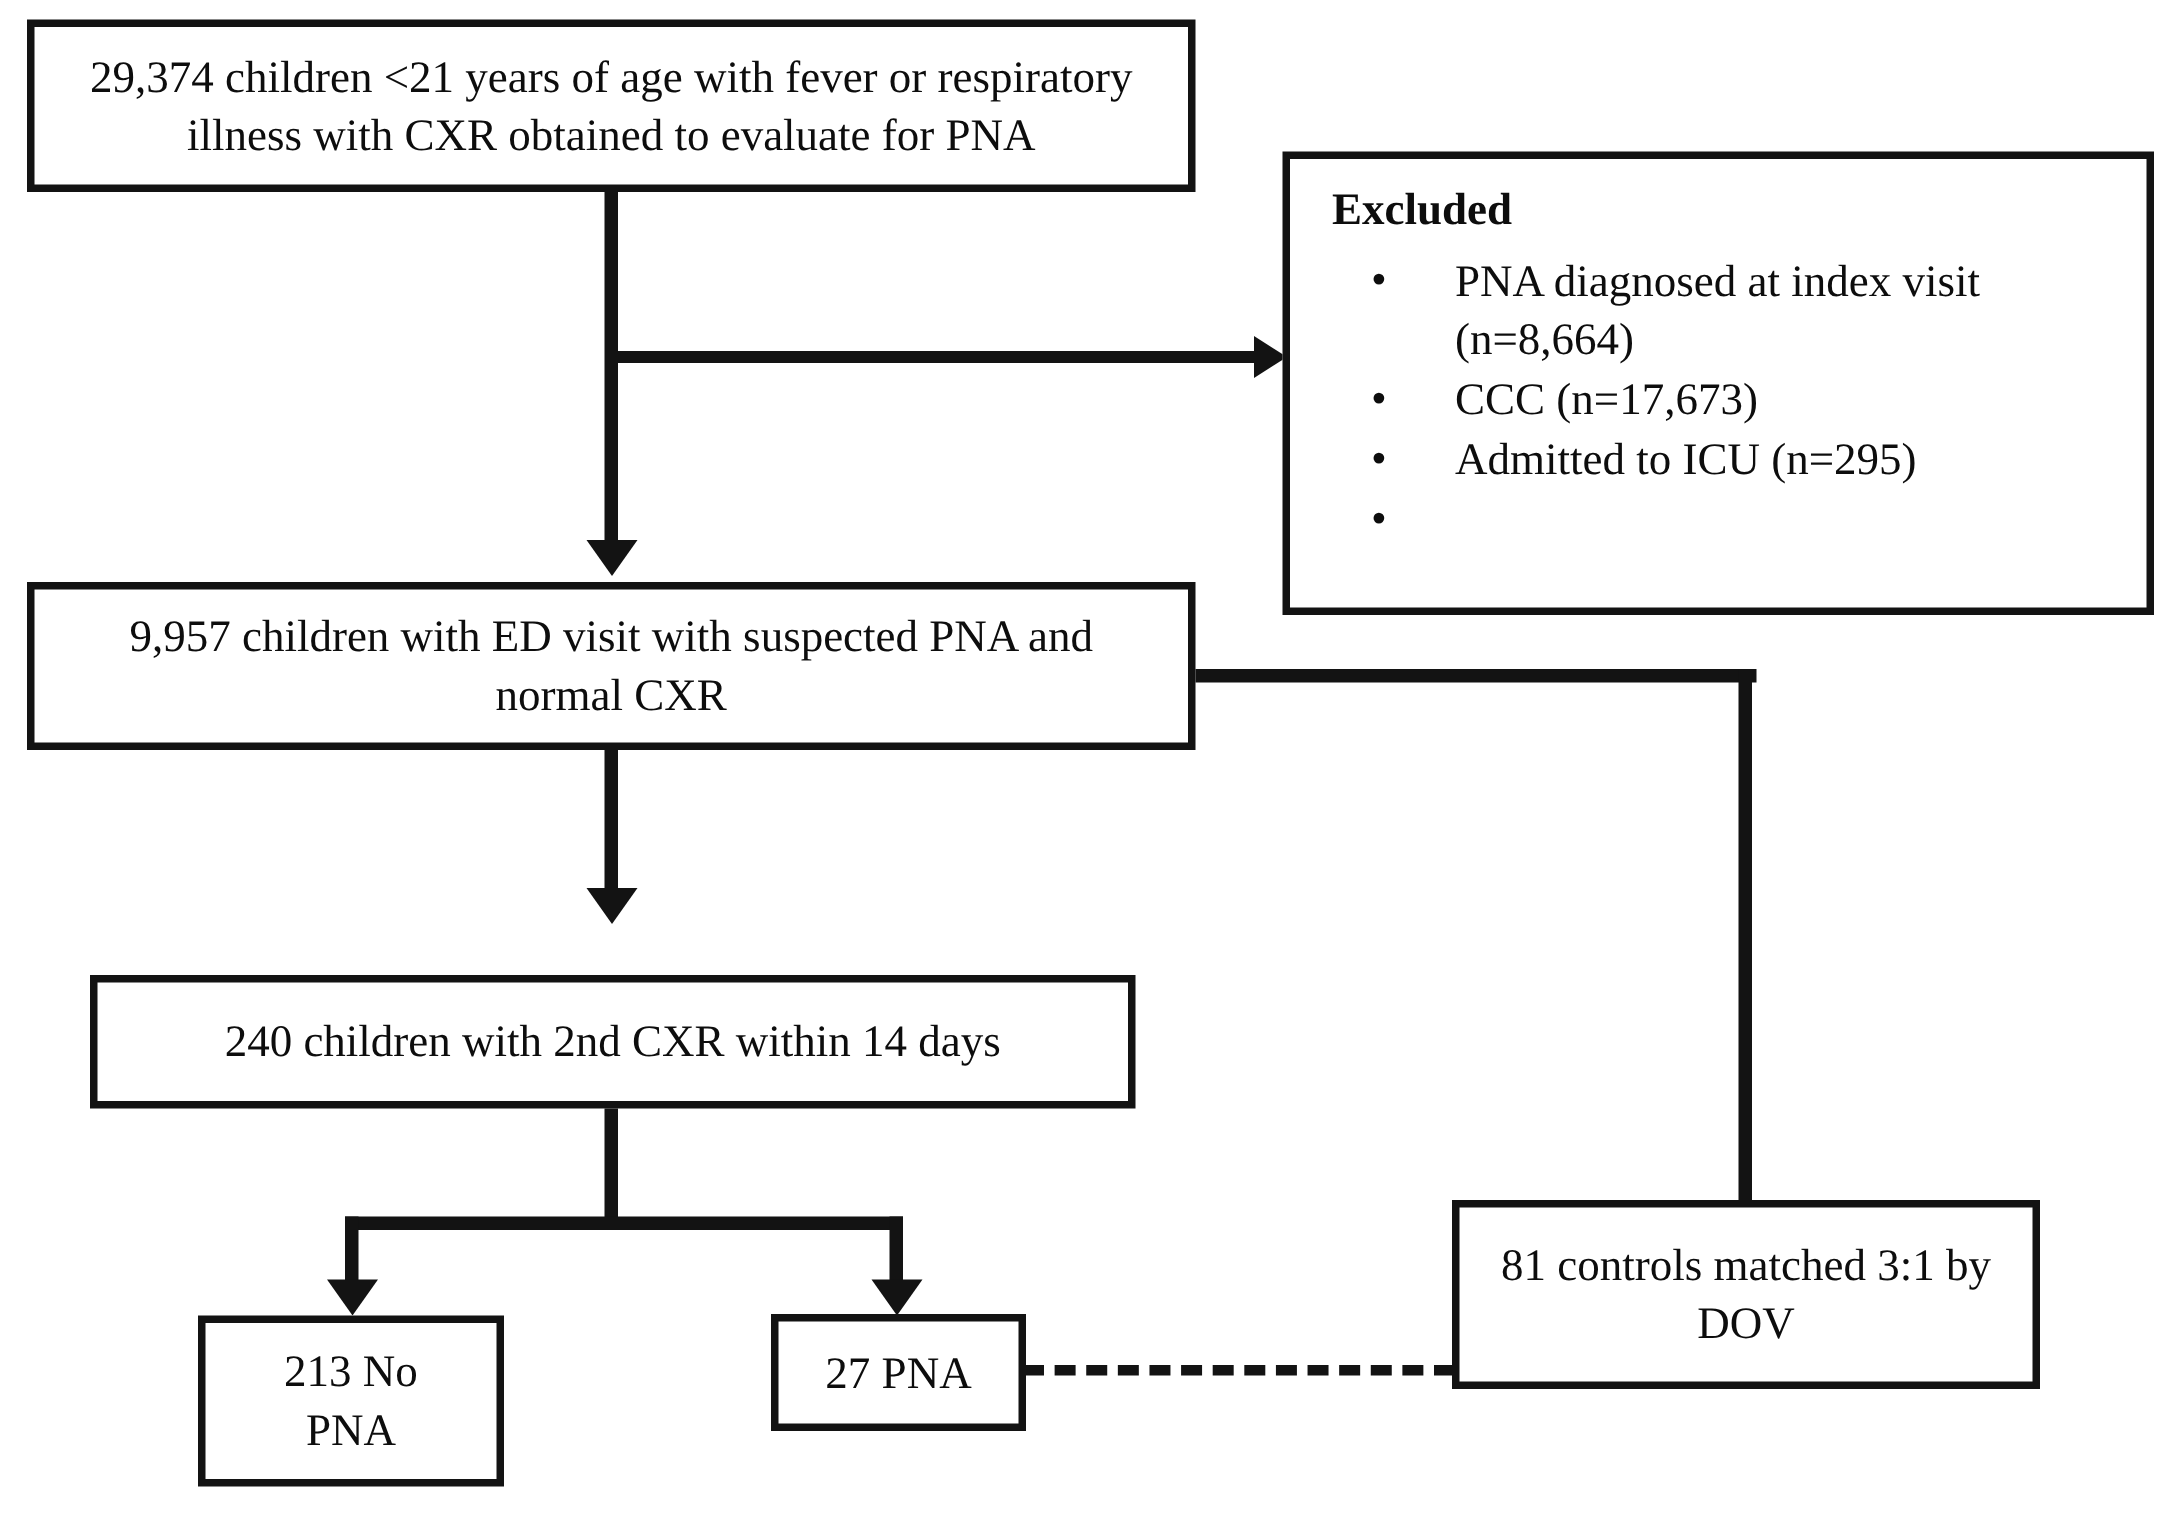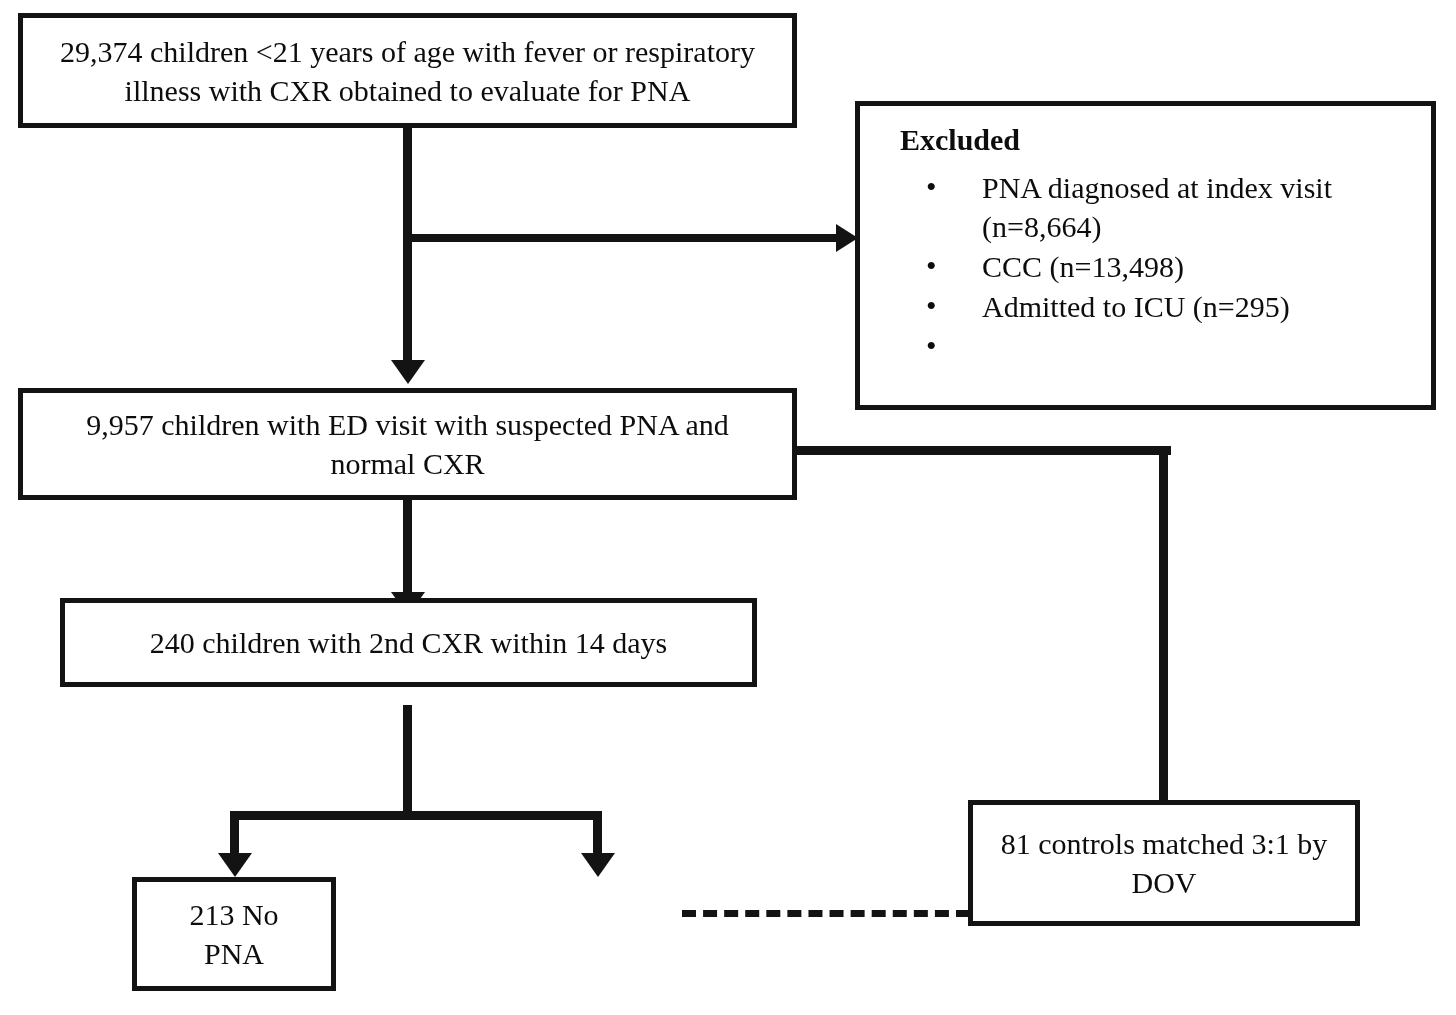--- a/index.html
+++ b/index.html
@@ -31,23 +31,23 @@
   }
   .box .txt {
     display: block;
     padding: 0 12px;
     white-space: pre-line;
   }
 
   
   #node-cohort       { left: 18px;  top: 13px;  width: 779px; height: 115px; font-size: 30px; }
   #node-excluded     { left: 855px; top: 101px; width: 581px; height: 309px;
-                       display: block; text-align: left; padding: 14px 10px 10px 40px; }
+                       display: block; text-align: left; padding: 14px 10px 10px 28px; }
   #node-suspected    { left: 18px;  top: 388px; width: 779px; height: 112px; font-size: 30px; font-family: Liberation Serif, serif; }
-  #node-second-cxr   { left: 60px;  top: 598px; width: 697px; height: 89px;  font-size: 30px; }
+  #node-second-cxr   { left: 60px;  top: 650px; width: 697px; height: 89px;  font-size: 30px; }
   #node-no-pna       { left: 132px; top: 877px; width: 204px; height: 114px; font-size: 30px; justify-content: center; }
   #node-pna          { left: 514px; top: 876px; width: 170px; height: 78px;  font-size: 30px; }
   #node-controls     { left: 968px; top: 800px; width: 392px; height: 126px; font-size: 30px; }
 
   
   .excl-title {
     font-size: 30px;
     font-weight: bold;
     margin: 2px 0 10px 0;
     line-height: 1.2;
@@ -136,21 +136,21 @@
   <div class="box" id="node-excluded">
     <div class="excl-title">Excluded</div>
     <ul class="excl-list">
       <li>
         <span class="bullet">•</span>
         <span class="litxt">PNA diagnosed at index visit
 (n=8,664)</span>
       </li>
       <li>
         <span class="bullet">•</span>
-        <span class="litxt">CCC (n=13,498)</span>
+        <span class="litxt">CCC (n=17,673)</span>
       </li>
       <li>
         <span class="bullet">•</span>
         <span class="litxt">Admitted to ICU (n=295)</span>
       </li>
       <li>
         <span class="bullet">•</span>
       </li>
     </ul>
   </div>
@@ -162,19 +162,22 @@
 
   <div class="box" id="node-second-cxr">
     <span class="txt">240 children with 2nd CXR within 14 days</span>
   </div>
 
   <div class="box" id="node-no-pna">
     <span class="txt">213 No
 PNA</span>
   </div>
 
+  <div class="box" id="node-pna">
+    <span class="txt">27 PNA</span>
+  </div>
 
   <div class="box" id="node-controls">
     <span class="txt">81 controls matched 3:1 by
 DOV</span>
   </div>
 
 </div>
 
 </body></html>

